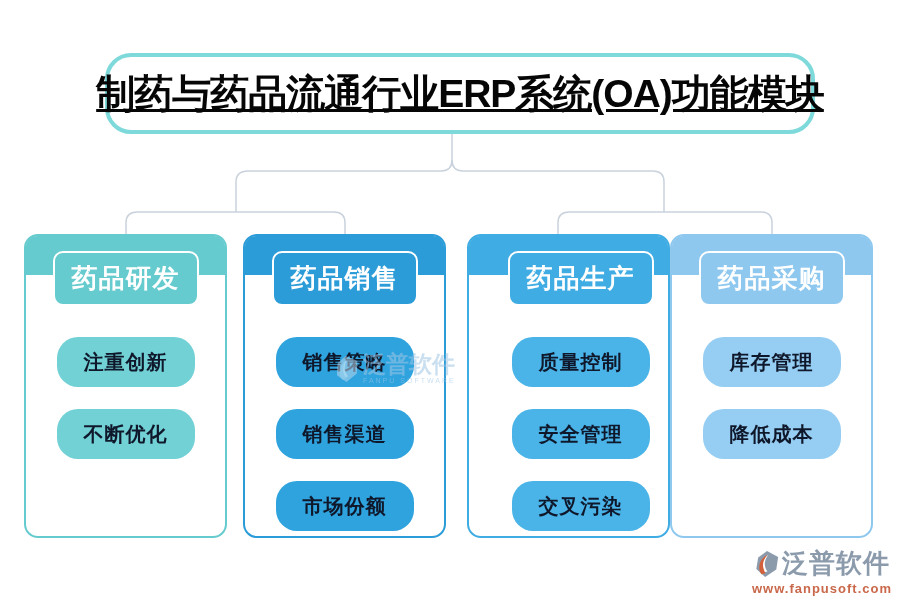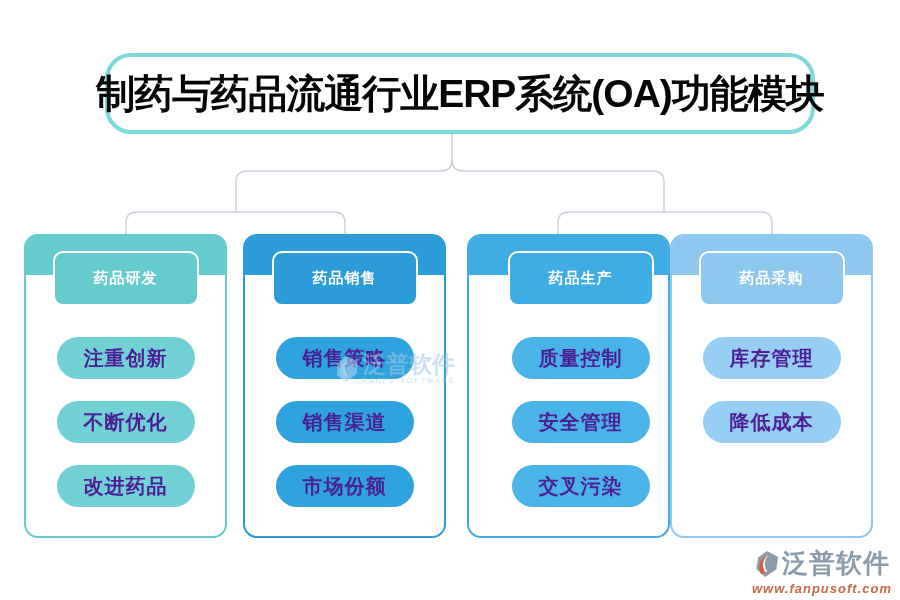--- a/index.html
+++ b/index.html
@@ -12,43 +12,43 @@
 
   
   .title-box{
     position:absolute;left:105px;top:53px;width:710px;height:81px;
     box-sizing:border-box;border:4px solid var(--titleBorder,#7ed9db);
     border-radius:26px;background:#ffffff;z-index:2;
     display:flex;align-items:center;justify-content:center;
   }
   .title-box .title-text{
     font-size:39px;font-weight:bold;color:var(--titleText,#060606);
-    letter-spacing:-1px;white-space:nowrap;
+    letter-spacing:-1px;white-space:nowrap;text-decoration:underline;
   }
 
   
   .card{
     position:absolute;top:234px;width:203px;height:304px;box-sizing:border-box;
     border:2px solid var(--c);border-radius:14px;background:#ffffff;z-index:2;
   }
   .card .band{
     position:absolute;left:0;top:0;right:0;height:39px;
     background:var(--c);border-radius:11px 11px 0 0;
   }
   .card .header{
     position:relative;margin:15px auto 0;width:146px;height:55px;box-sizing:border-box;
     background:var(--c);border:2px solid #ffffff;border-radius:10px;
     display:flex;align-items:center;justify-content:center;
-    color:#ffffff;font-size:15px;font-weight:bold;letter-spacing:1px;z-index:3;
+    color:#ffffff;font-size:26px;font-weight:bold;letter-spacing:1px;z-index:3;
   }
   .card .pill{
-    position:relative;margin:22px auto 0;width:138px;height:42px;box-sizing:border-box;
+    position:relative;margin:22px auto 0;width:138px;height:50px;box-sizing:border-box;
     background:var(--pill);border-radius:21px;
     display:flex;align-items:center;justify-content:center;
-    color:#4c1d95;font-size:20px;font-weight:bold;letter-spacing:1px;z-index:3;
+    color:#0f172a;font-size:20px;font-weight:bold;letter-spacing:1px;z-index:3;
   }
   .card .pill.first{margin-top:31px;}
   .card-1{left:24px;}
   .card-2{left:243px;}
   .card-3{left:467px;padding-left:24px;}
   .card-4{left:670px;}
 
   
   .watermark{
     position:absolute;left:334px;top:352px;z-index:4;
@@ -60,21 +60,21 @@
   .watermark .wm-latin{font-size:7px;color:#9fc6e4;letter-spacing:2px;white-space:nowrap;margin-top:1px;}
 
   
   .footer-logo{
     position:absolute;right:8px;top:546px;z-index:5;
     display:flex;flex-direction:column;align-items:center;
   }
   .footer-logo .row{display:flex;align-items:center;}
   .footer-logo .glyph{width:26px;height:28px;margin-right:2px;}
   .footer-logo .brand{font-size:26px;font-weight:bold;color:var(--logoText,#8c9bac);letter-spacing:1px;white-space:nowrap;}
-  .footer-logo .url{font-size:13px;font-weight:bold;color:var(--logoUrl,#c9684a);letter-spacing:1px;margin-top:0;white-space:nowrap;font-style:italic;}
+  .footer-logo .url{font-size:13px;font-weight:bold;color:var(--logoUrl,#c9684a);letter-spacing:1px;margin-top:0;white-space:nowrap;}
 </style>
 </head>
 <body style="--titleBorder: #7ed9db; --titleText: #060606; --connector: #c9d2dc; --logoText: #8c9bac; --logoUrl: #c9684a;">
 
 <div class="canvas">
 
   <svg class="connectors" viewBox="0 0 900 600">
     <path d="M452 134 L452 160 Q452 171 441 171 L248 171 Q236 171 236 182 L236 212"></path>
     <path d="M452 160 Q452 171 463 171 L653 171 Q664 171 664 182 L664 212"></path>
     <path d="M126 234 L126 223 Q126 212 137 212 L334 212 Q345 212 345 223 L345 234"></path>
@@ -83,21 +83,20 @@
 
   <div class="title-box">
     <span class="title-text">制药与药品流通行业ERP系统(OA)功能模块</span>
   </div>
 
   <div class="card card-1" style="--c: #66cbce; --pill: #72d1d5;">
     <div class="band"></div>
     <div class="header">药品研发</div>
     <div class="pill first">注重创新</div>
     <div class="pill">不断优化</div>
-    <div class="pill">改进药品</div>
   </div>
 
   <div class="card card-2" style="--c: #2b9cd8; --pill: #2ea3de;">
     <div class="band"></div>
     <div class="header">药品销售</div>
     <div class="pill first">销售策略</div>
     <div class="pill">销售渠道</div>
     <div class="pill">市场份额</div>
   </div>
 

